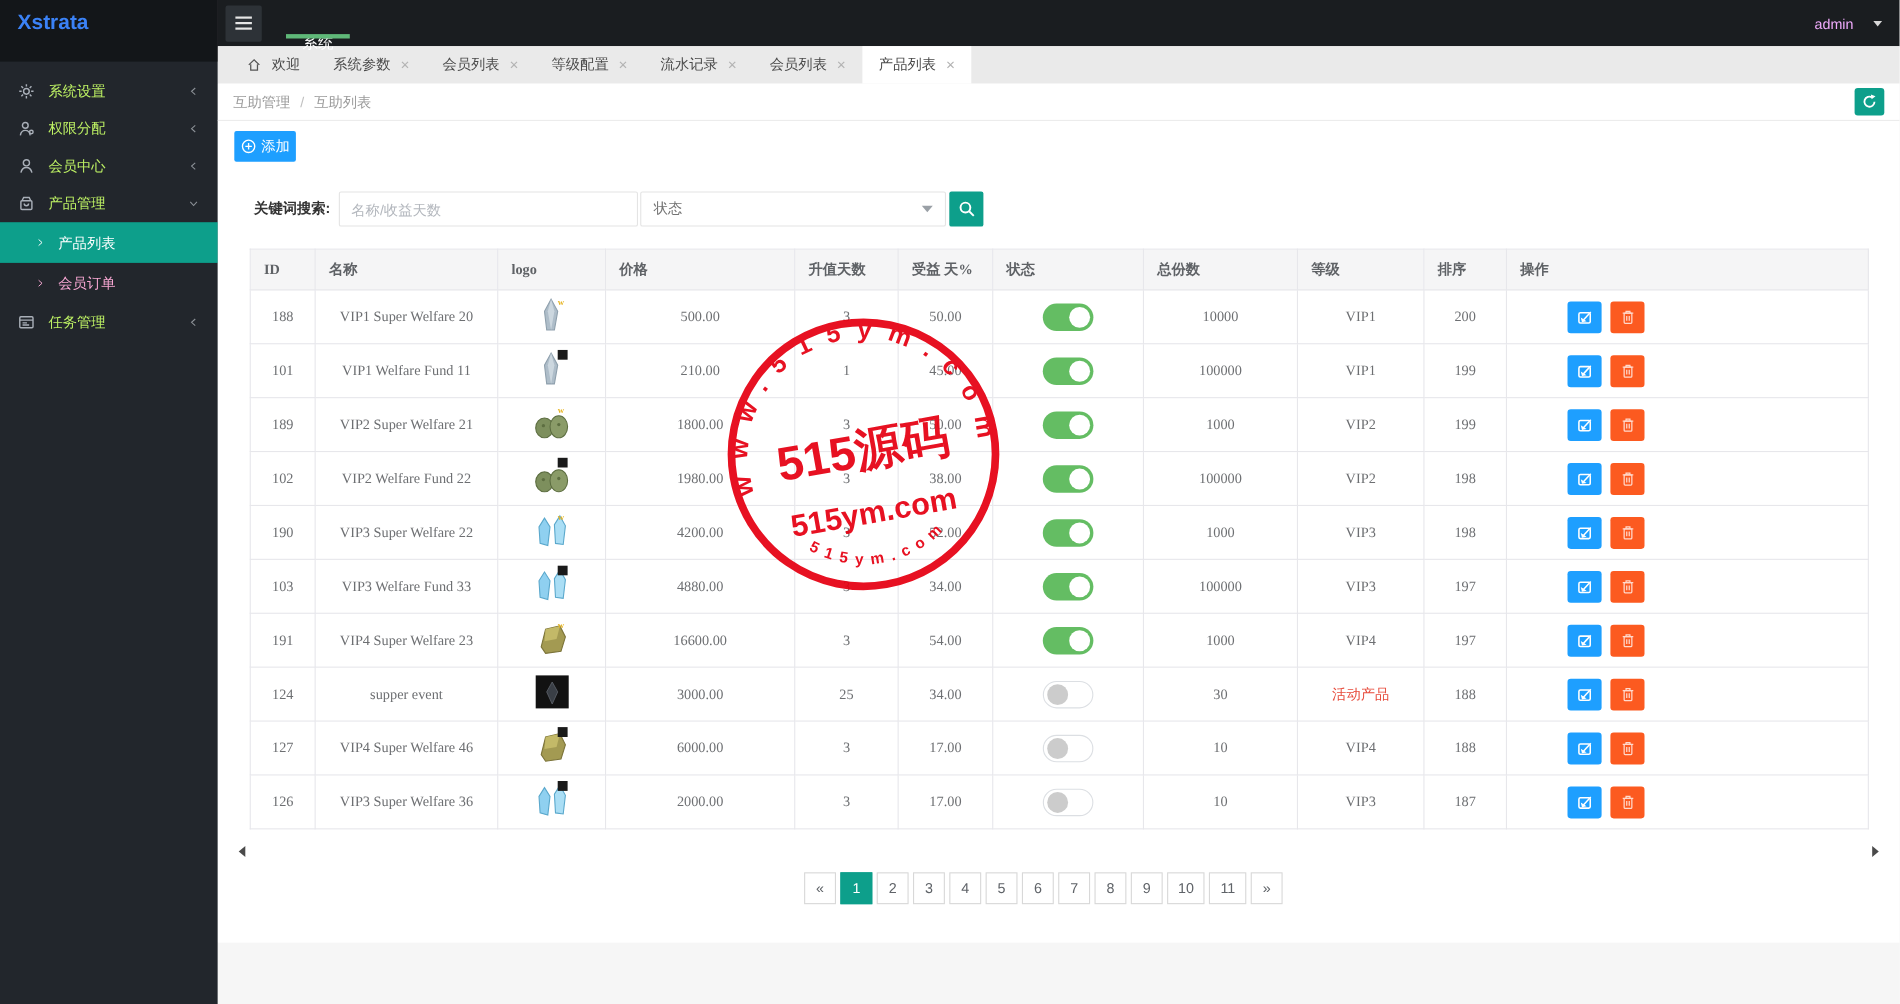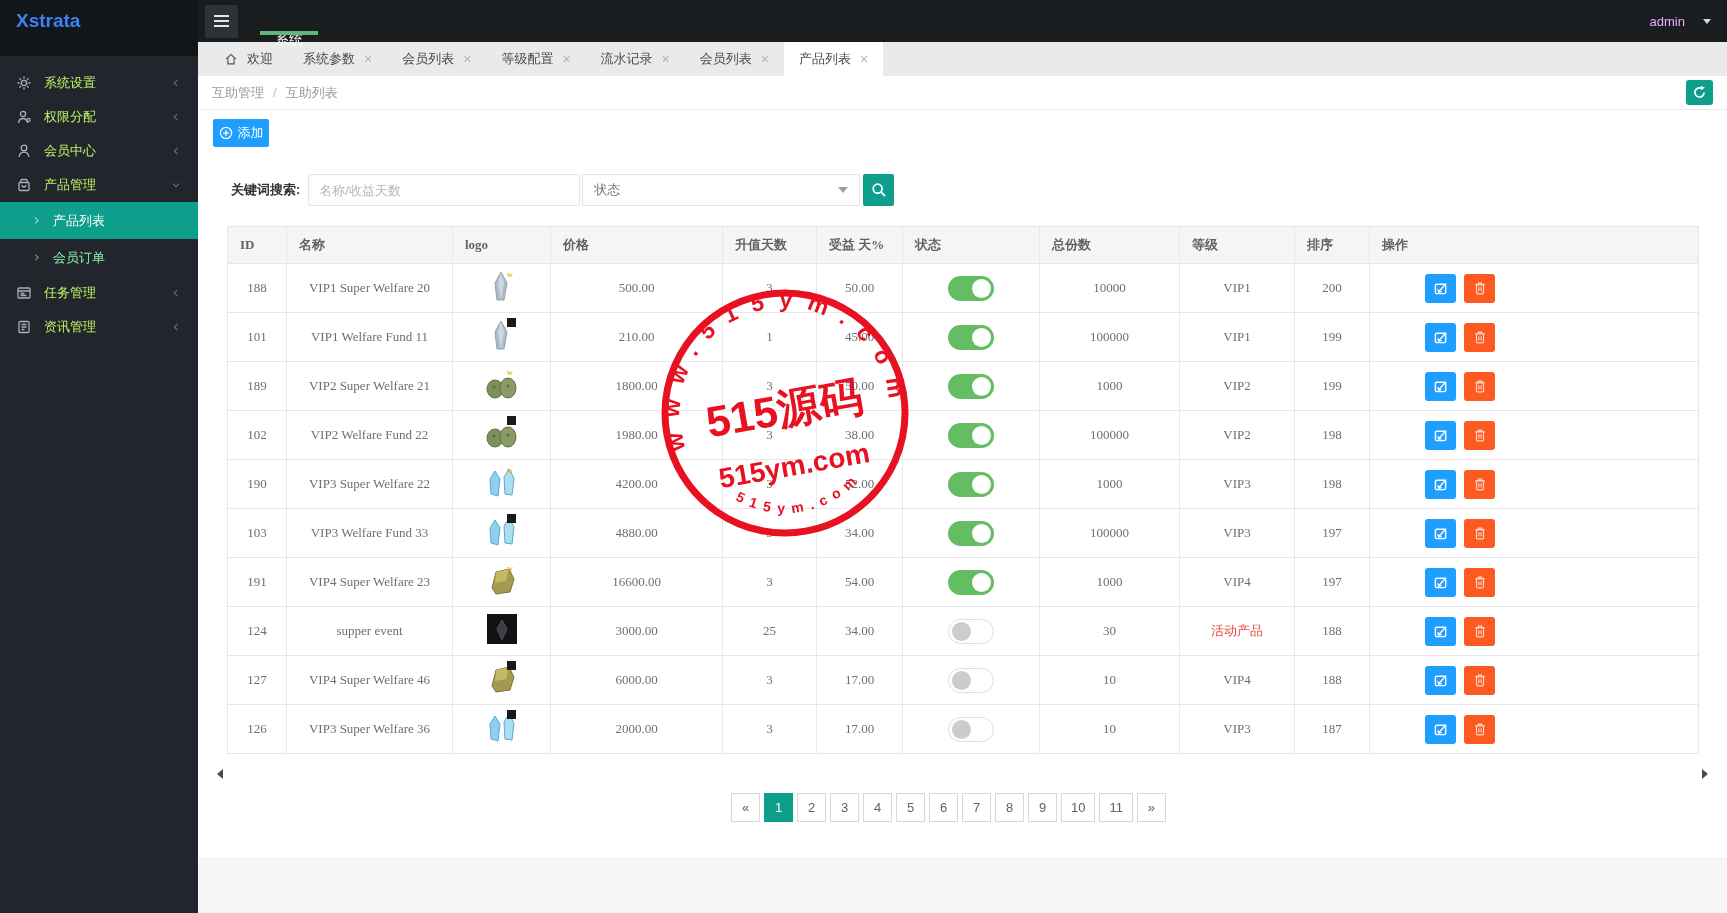--- a/index.html
+++ b/index.html
@@ -8,21 +8,21 @@
   .app { display:flex; width:100%; height:100%; }
 
   
   .sidebar { width:198px; background:#22262c; flex-shrink:0; display:flex; flex-direction:column; }
   .logo { height:56px; background:#131619; color:#3b82f6; font-size:19px; font-weight:bold; line-height:42px; padding-left:16px; flex-shrink:0; }
   .side-nav { padding-top:10px; }
   .side-item { height:34px; display:flex; align-items:center; padding:0 16px; color:#bef264; font-size:13px; cursor:pointer; }
   .side-item .s-icon { width:17px; height:17px; margin-right:11px; color:#a9afb8; display:flex; align-items:center; }
   .side-item .s-label { flex:1; }
   .side-item .s-arrow { color:#8c9197; display:flex; }
-  .sub-item { height:37px; display:flex; align-items:center; padding-left:31px; color:#86efac; font-size:13px; gap:11px; cursor:pointer; }
+  .sub-item { height:37px; display:flex; align-items:center; padding-left:31px; color:#f9a8d4; font-size:13px; gap:11px; cursor:pointer; }
   .sub-item.active { background:#0d9f8b; color:#fff; }
   .sub-item .sa { display:flex; }
 
   
   .main { flex:1; display:flex; flex-direction:column; min-width:0; }
   .navbar { height:42px; background:#1a1d20; display:flex; align-items:center; flex-shrink:0; }
   .hamburger { width:33px; height:33px; margin-left:7px; background:#2d3237; border-radius:2px; display:flex; flex-direction:column; justify-content:center; align-items:center; gap:3px; cursor:pointer; flex-shrink:0; }
   .hamburger i { display:block; width:15px; height:2px; background:#e6e6e6; }
   .nav-menu-item { position:relative; height:28px; line-height:40px; margin-left:22px; padding:12px 15px; color:#fff; font-size:14px; cursor:pointer; }
   .nav-underline { position:absolute; left:0; right:0; bottom:0; height:4px; background:#5fb878; }
@@ -161,34 +161,20 @@
           <span>会员订单</span>
         </div>
         <div class="side-item">
           <span class="s-icon">
             <svg width="16" height="16" viewBox="0 0 16 16" fill="none" stroke="currentColor" stroke-width="1.3">
               <rect x="2" y="3" width="12" height="10" rx="1"></rect>
               <path d="M2 6h12M4.5 8.5h4M4.5 10.5h6"></path>
             </svg>
           </span>
           <span class="s-label">任务管理</span>
-          <span class="s-arrow">
-            <svg width="12" height="12" viewBox="0 0 16 16" fill="none" stroke="currentColor" stroke-width="1.3">
-              <polyline points="10,4 5.5,8 10,12"></polyline>
-            </svg>
-          </span>
-        </div>
-        <div class="side-item">
-          <span class="s-icon">
-            <svg width="16" height="16" viewBox="0 0 16 16" fill="none" stroke="currentColor" stroke-width="1.3">
-              <rect x="3" y="2.5" width="10" height="11" rx="1"></rect>
-              <path d="M5.5 5.5h5M5.5 8h5M5.5 10.5h3"></path>
-            </svg>
-          </span>
-          <span class="s-label">资讯管理</span>
           <span class="s-arrow">
             <svg width="12" height="12" viewBox="0 0 16 16" fill="none" stroke="currentColor" stroke-width="1.3">
               <polyline points="10,4 5.5,8 10,12"></polyline>
             </svg>
           </span>
         </div>
       </div>
   </div>
 
   <div class="main">

